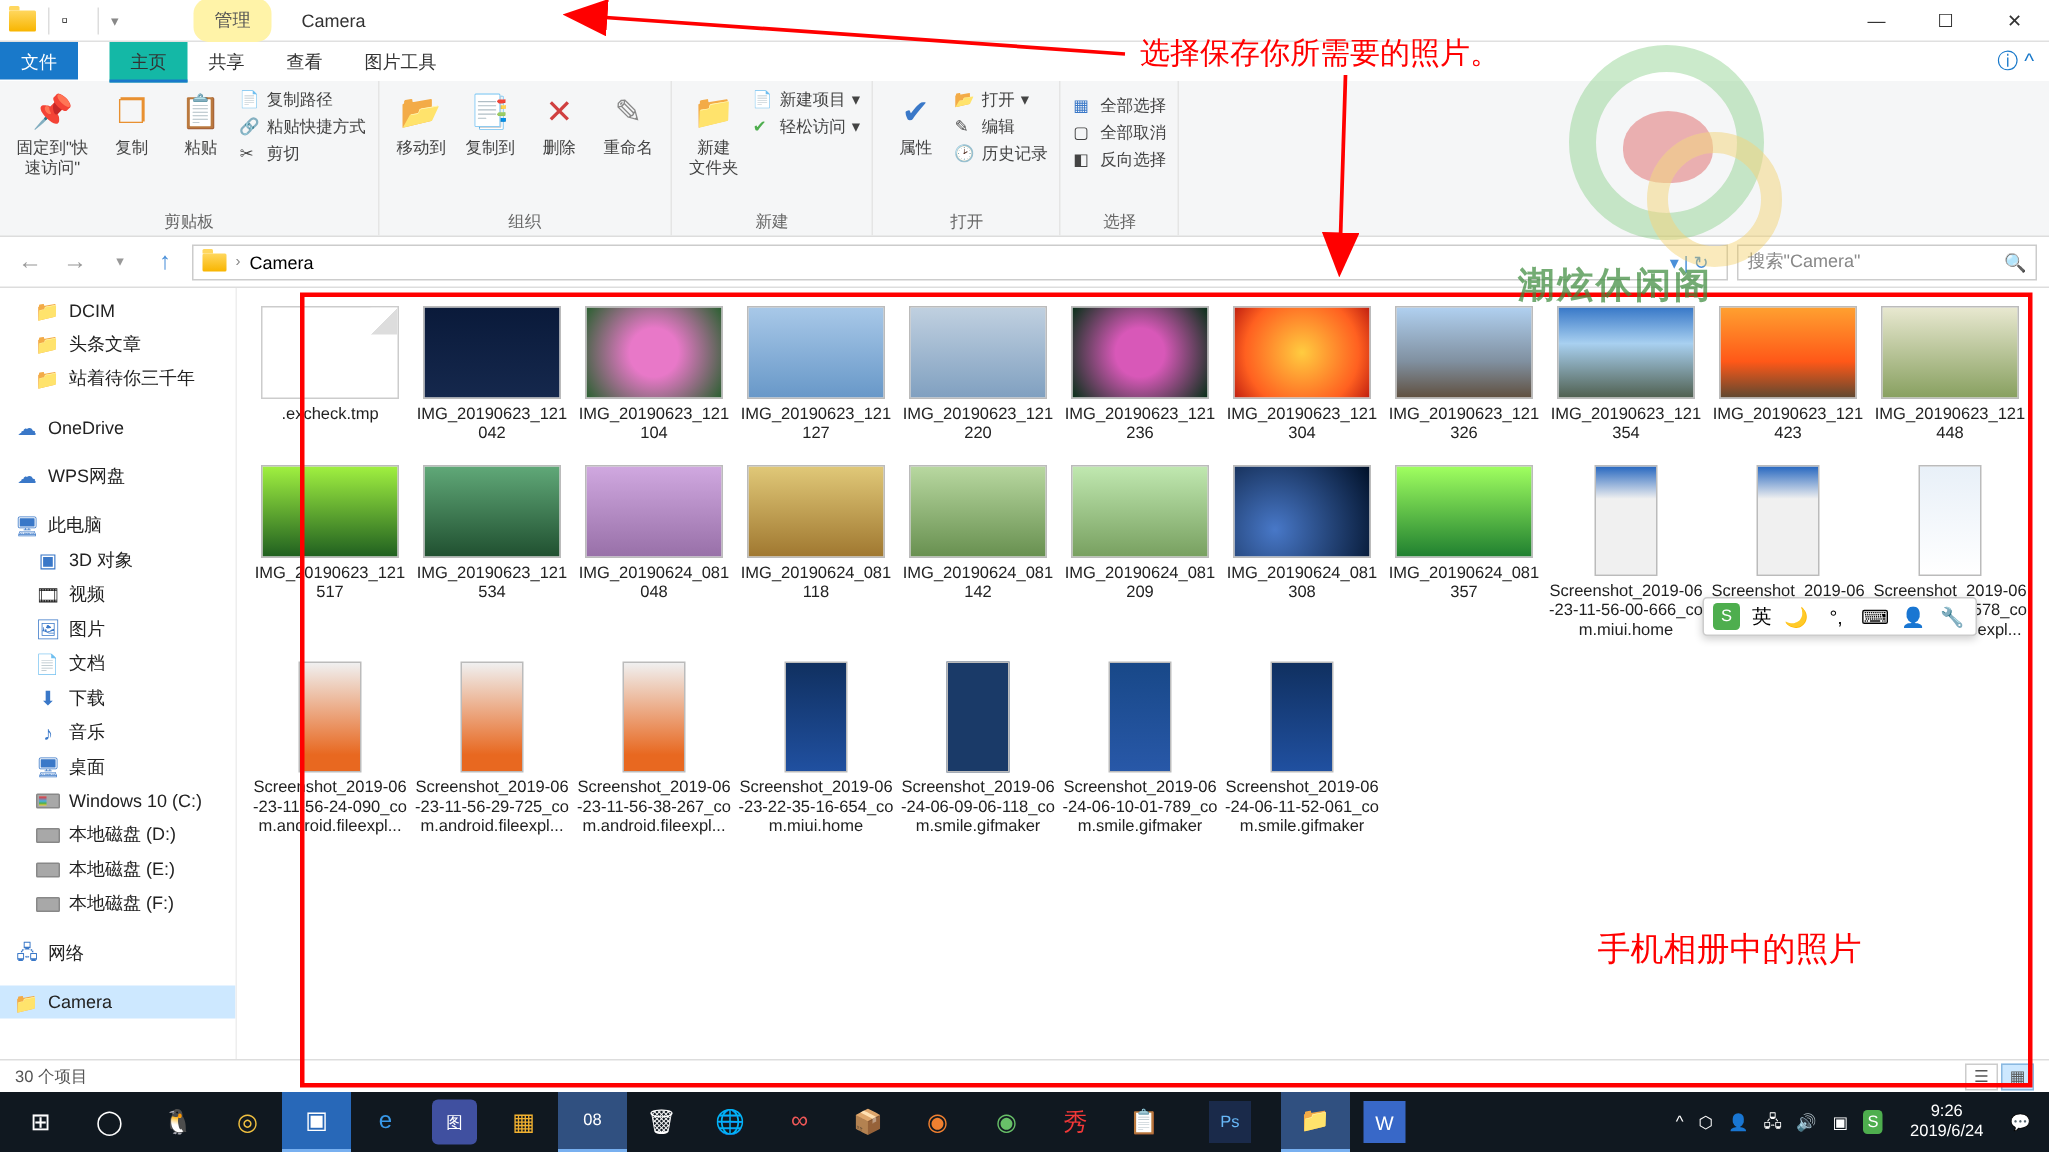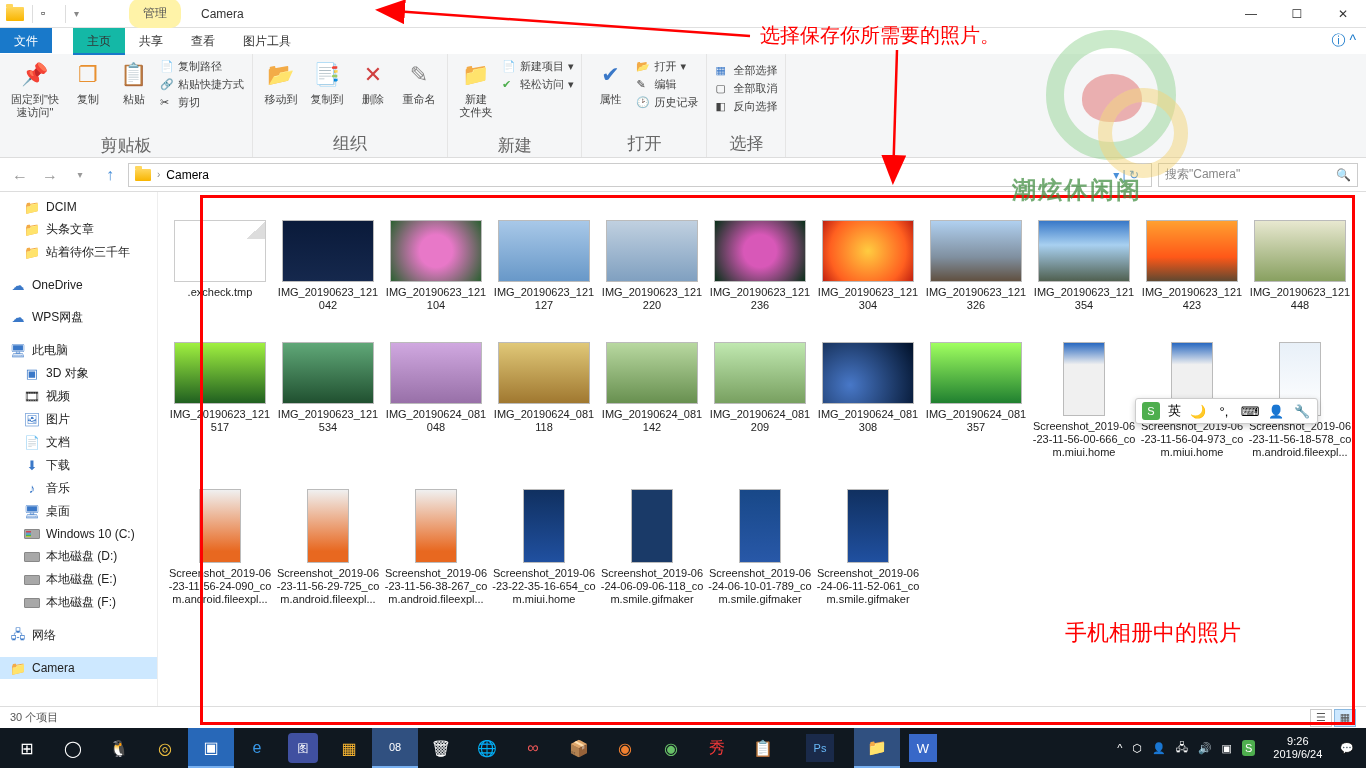--- a/index.html
+++ b/index.html
@@ -24,21 +24,21 @@
 .tabs-row .tab { padding:5px 14px 3px; font-size:12px; color:#333; }
 .tabs-row .tab.file { background:#1979ca; color:#fff; }
 .tabs-row .tab.active { border-bottom:2px solid #1979ca; background:#14b8a6;margin-left:21px; }
 .tabs-row .tab.tools { position:relative; }
 .help-btn { position:absolute; right:10px; top:4px; font-size:14px; color:#1979ca; }
 
 
 .ribbon { height: 104px; background:#f5f6f7; border-bottom:1px solid #ddd; display:flex; }
 .ribbon-group { border-right:1px solid #e5e5e5; padding:3px 8px 0; display:flex; flex-direction:column; }
 .ribbon-group-body { display:flex; flex:1; gap:6px; align-items:flex-start; }
-.ribbon-group-label { text-align:center; font-size:17px; color:#666; padding:2px 0;margin-top:11px; }
+.ribbon-group-label { text-align:center; font-size:11px; color:#666; padding:2px 0;margin-top:11px; }
 .rbtn-lg { display:flex; flex-direction:column; align-items:center; gap:2px; padding:2px 3px; min-width:40px; }
 .rbtn-lg .r-ic { width:32px; height:32px; display:flex; align-items:center; justify-content:center; font-size:22px; }
 .rbtn-lg span { font-size:11px; color:#444; white-space:pre-line; text-align:center; line-height:13px; }
 .rlist { display:flex; flex-direction:column; gap:3px; padding-top:2px; }
 .rlist div { font-size:11px; color:#444; display:flex; align-items:center; gap:4px; white-space:nowrap; }
 .rlist .ric { width:14px; height:14px; display:inline-block; }
 
 
 .navbar { height:34px; border-bottom:1px solid #ddd; display:flex; align-items:center; gap:6px; padding:0 8px; }
 .nav-arrow { width:24px; height:24px; color:#999; font-size:16px; text-align:center; line-height:24px; }
@@ -54,21 +54,21 @@
 .main { display:flex; height: calc(100% - 28px - 26px - 104px - 34px - 22px - 40px); }
 .sidebar { width:158px; border-right:1px solid #eee; overflow:hidden; padding:4px 0; }
 .sidebar-item { display:flex; align-items:center; gap:6px; padding:3px 6px 3px 24px; font-size:12px; color:#222; }
 .sidebar-item .sic { width:16px; height:16px; flex-shrink:0; display:flex; align-items:center; justify-content:center; font-size:13px; }
 .sidebar-item.sel { background:#cde8ff; }
 .sidebar-sep { height:10px; }
 .sidebar-section { padding-left:10px; }
 
 .content { flex:1; position:relative; overflow:hidden; background:#fff; }
 .files-grid { display:flex; flex-wrap:wrap; align-content:flex-start; padding:12px 8px; gap:0; }
-.file-item { width:108px; margin:16px 0 14px 0; display:flex; flex-direction:column; align-items:center; }
+.file-item { width:108px; margin:0 0 14px 0; display:flex; flex-direction:column; align-items:center; }
 .thumb { width:92px; height:62px; background:#ddd; border:1px solid #bbb; margin-bottom:4px; display:flex; align-items:center; justify-content:center; overflow:hidden; }
 .thumb.doc { background:#fff; border:1px solid #ccc; position:relative; }
 .thumb.doc:after { content:''; position:absolute; top:0; right:0; width:18px; height:18px; background:linear-gradient(135deg,#fff 50%,#ddd 50%); }
 .thumb.portrait { width:42px; height:74px; }
 .file-label { font-size:11px; color:#222; text-align:center; line-height:13px; word-break:break-all; max-width:104px; }
 
 
 .tg1{background:linear-gradient(#0a1a3a,#15284d)}.tg2{background:radial-gradient(circle,#e878c8 30%,#2a6030)}.tg3{background:linear-gradient(#a8c8e8,#6898c8)}.tg4{background:linear-gradient(#c0d0e0,#80a0c0)}.tg5{background:radial-gradient(circle,#d858b8 30%,#083018)}.tg6{background:radial-gradient(circle,#ffcc40,#ff6020 70%,#c02010)}.tg7{background:linear-gradient(#b0d0f0,#8090a0 60%,#605040)}.tg8{background:linear-gradient(#3878c8,#a8d0f0 40%,#506050)}.tg9{background:linear-gradient(#ffa030,#ff5818 60%,#604830)}.tg10{background:linear-gradient(#e8e8d0,#88a060)}
 .tg11{background:linear-gradient(#a0f040,#206020)}.tg12{background:linear-gradient(#60a878,#205030)}.tg13{background:linear-gradient(#d0a8e0,#9870a8)}.tg14{background:linear-gradient(#e0c878,#a07830)}.tg15{background:linear-gradient(#b8d8a0,#689050)}.tg16{background:linear-gradient(#c0e8b0,#78a060)}.tg17{background:radial-gradient(circle at 30% 70%,#4878c8,#001028)}.tg18{background:linear-gradient(#a0c8e8,#3060a0)}.tg19{background:linear-gradient(#a0ff60,#208030)}
 .ts1{background:linear-gradient(#2868c0,#f0f0f0 30%)}.ts2{background:linear-gradient(#f0f0f0,#e86820 85%,#e86820)}.ts3{background:linear-gradient(#103060,#2050a0)}.ts4{background:linear-gradient(#e8f0f8,#fff)}.ts5{background:#1a3a68}.ts6{background:linear-gradient(#184888,#2858a8)}.ts7{background:linear-gradient(#103060,#2050a0)}

